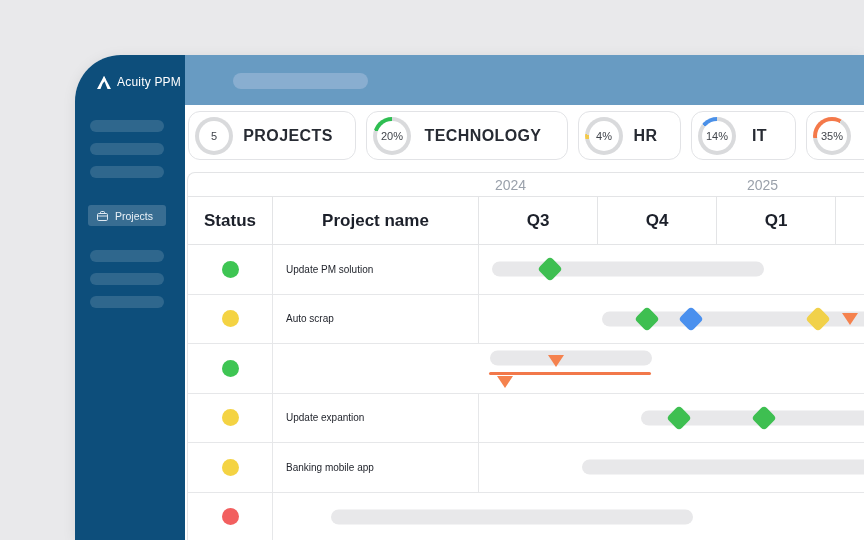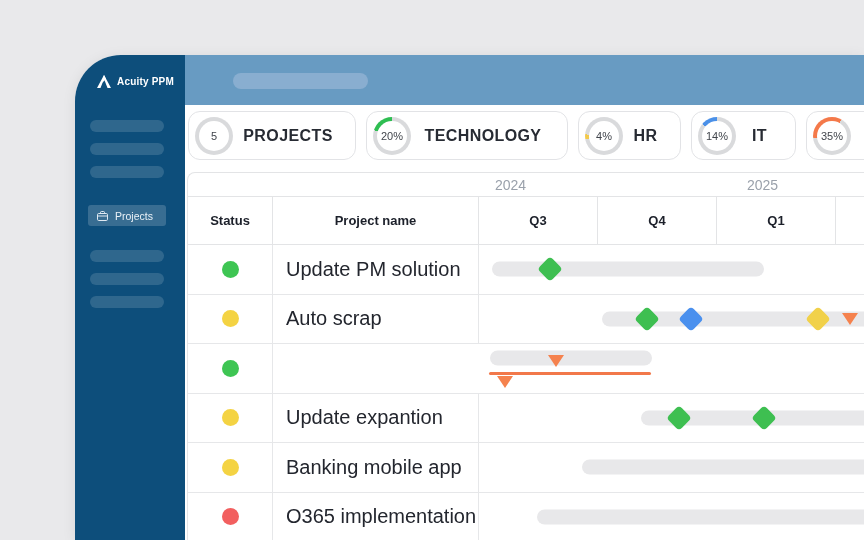--- a/index.html
+++ b/index.html
@@ -6,21 +6,21 @@
   html,body { width:864px; height:540px; overflow:hidden; }
   body { background:#e9e9eb; font-family:"Liberation Sans", sans-serif; position:relative; }
 
   .window { position:absolute; left:75px; top:55px; right:0; bottom:0;
     border-top-left-radius:46px; overflow:hidden; display:flex;
     box-shadow:0 2px 14px rgba(0,0,0,.08); background:#fff; }
 
   
   .sidebar { width:110px; background:#0d4e7b; position:relative; flex:none; }
   .logo { position:absolute; left:22px; top:20px; display:flex; align-items:center; gap:6px; }
-  .logo-text { color:#ffffff; font-size:10px; font-weight:700; letter-spacing:.2px; }
+  .logo-text { color:#ffffff; font-size:12px; font-weight:400; letter-spacing:.2px; }
   .skel { position:absolute; left:15px; width:74px; height:12px; border-radius:6px;
     background:rgba(255,255,255,.14); }
   .nav-item { position:absolute; left:13px; top:150px; width:78px; height:21px; border-radius:3px;
     background:rgba(255,255,255,.18); display:flex; align-items:center; gap:7px; padding-left:9px;
     cursor:pointer; }
   .nav-item span { color:#eaf1f7; font-size:10.5px; }
 
   
   .main { flex:1; position:relative; background:#ffffff; }
   .topband { height:50px; background:#689bc2; position:relative; }
@@ -46,28 +46,28 @@
 
   
   .table { position:absolute; left:2px; top:117px; width:677px;
     border-top:1px solid #e3e4e6; border-left:1px solid #e3e4e6; border-top-left-radius:8px; }
   .year-row { height:24px; position:relative; border-bottom:1px solid #e3e4e6; }
   .year-label { position:absolute; top:0; line-height:24px; font-size:14px; color:#9aa1ab; }
   .year-2024 { left:307px; } .year-2025 { left:559px; }
   .grid-cols { display:grid; grid-template-columns:85px 206px 119px 119px 119px 1fr; }
   .header-row { height:48px; border-bottom:1px solid #e3e4e6; }
   .header-row .hcell { display:flex; align-items:center; justify-content:center;
-    font-size:13px; font-weight:700; color:#1c202a; border-right:1px solid #e3e4e6; }
+    font-size:17px; font-weight:700; color:#1c202a; border-right:1px solid #e3e4e6; }
   .header-row .hcell:last-child { border-right:none; }
   .trow { display:grid; grid-template-columns:85px 206px 386px; height:49.5px;
     border-bottom:1px solid #e6e7e9; cursor:pointer; }
   .status-cell { display:flex; align-items:center; justify-content:center;
     border-right:1px solid #e6e7e9; }
   .dot { width:17px; height:17px; border-radius:50%; }
-  .name-cell { display:flex; align-items:center; padding-left:13px; font-size:20px; color:#23262e;
+  .name-cell { display:flex; align-items:center; padding-left:13px; font-size:10px; color:#23262e;
     border-right:1px solid #e6e7e9; white-space:nowrap; }
   .timeline-cell { position:relative; }
   .gbar { position:absolute; height:15px; border-radius:8px; background:#e8e8ea;
     top:50%; transform:translateY(-50%); }
   .gline { position:absolute; height:3px; border-radius:2px; background:#f2784a; }
   .marker { position:absolute; }
   .marker.diamond { width:18px; height:18px; border-radius:4px; top:50%;
     transform:translate(-50%,-50%) rotate(45deg); }
   .marker.triangle { width:0; height:0; top:50%;
     border-left:8px solid transparent; border-right:8px solid transparent;
@@ -211,21 +211,20 @@
     </div>
     <div class="name-cell">Banking mobile app</div>
     <div class="timeline-cell">
               <div class="gbar" style="left: 103px; width: 317px;"></div>
             </div>
   </div>
           <div class="trow">
     <div class="status-cell">
       <span class="dot" style="background: rgb(242, 95, 95);"></span>
     </div>
-    <div class="name-cell">O365 implementation</div>
     <div class="timeline-cell">
               <div class="gbar" style="left: 58px; width: 362px;"></div>
             </div>
   </div>
         </div>
     </div>
   </div>
 
 </div>
 

